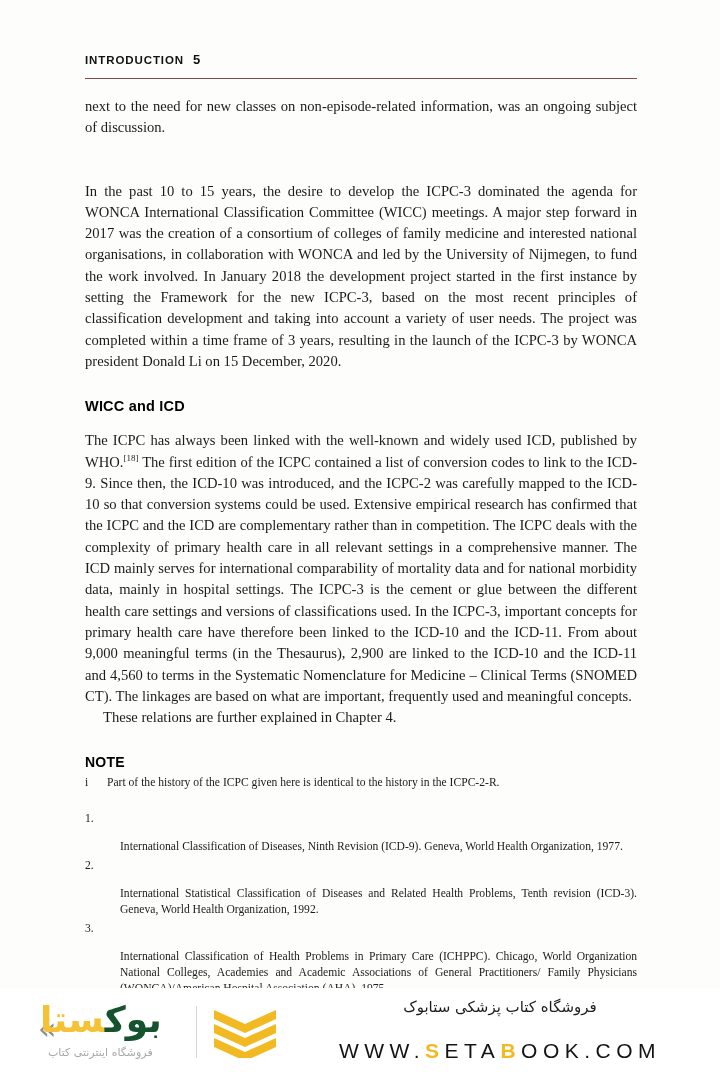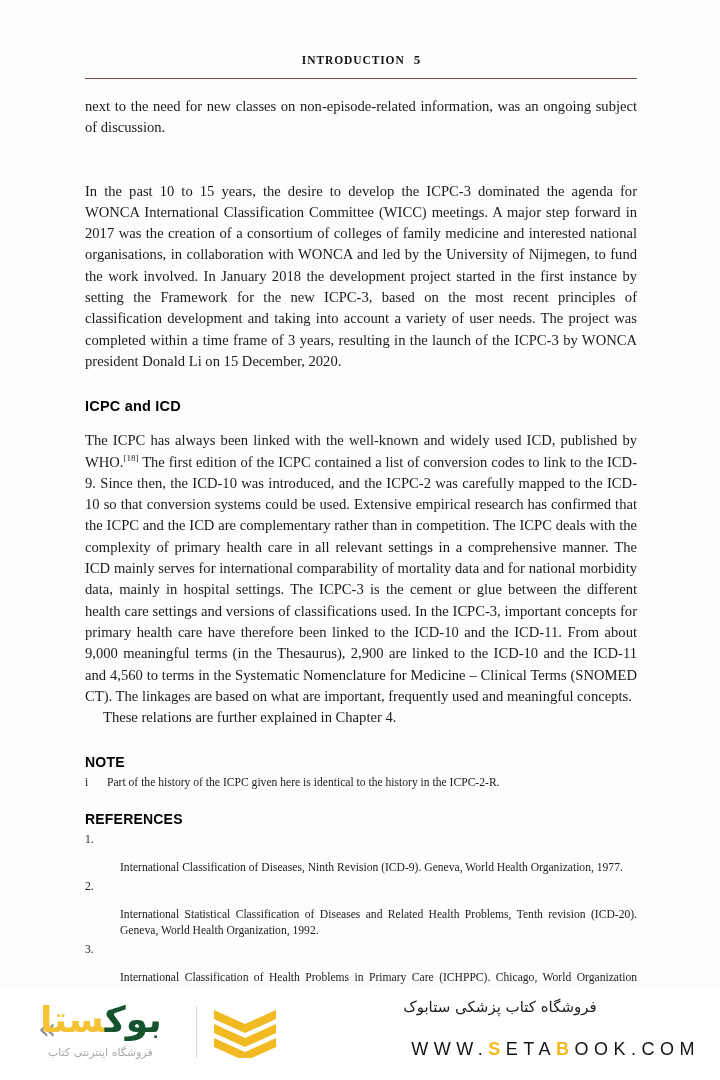--- a/index.html
+++ b/index.html
@@ -23,22 +23,22 @@
     height: 1080px;
     background: #fdfdfc;
   }
 
   
   .runhead {
     position: absolute;
     left: 85px;
     top: 52px;
     width: 552px;
-    text-align: center;
-    font-family: Liberation Serif, serif;
+    text-align: left;
+    font-family: Liberation Sans, sans-serif;
     font-size: 11.5px;
     font-weight: 700;
     letter-spacing: 0.9px;
     color: #111;
     white-space: nowrap;
   }
   .runhead .pageno {
     margin-left: 9px;
     font-size: 13px;
     letter-spacing: 0;
@@ -215,26 +215,25 @@
   .brand-fa {
     font-family: "DejaVu Sans", "Liberation Sans", sans-serif;
     font-size: 15px;
     color: #1c1c1c;
     direction: rtl;
     margin-bottom: 23px;
     white-space: nowrap;
   }
   .brand-url {
     font-family: "Liberation Sans", "DejaVu Sans", sans-serif;
-    font-size: 18px;
+    font-size: 21px;
     font-weight: 400;
     letter-spacing: 5.5px;
     color: #141414;
     white-space: nowrap;
-    text-align: right;
   }
   .brand-url .hl { color: #f2ba22; font-weight: 700; }
 </style>
 </head>
 <body>
 
 <div class="page">
 
   <div class="runhead">
     <span>INTRODUCTION</span><span class="pageno">5</span>
@@ -244,44 +243,43 @@
   <div class="col">
 
     <p class="body lead">next to the need for new classes on non-episode-related information, was an ongoing subject of discussion.</p>
 
     <div class="h-before"></div>
     <div class="h-after"></div>
 
     <p class="body">In the past 10 to 15 years, the desire to develop the ICPC-3 dominated the agenda for WONCA International Classification Committee (WICC) meetings. A major step forward in 2017 was the creation of a consortium of colleges of family medicine and interested national organisations, in collaboration with WONCA and led by the University of Nijmegen, to fund the work involved. In January 2018 the development project started in the first instance by setting the Framework for the new ICPC-3, based on the most recent principles of classification development and taking into account a variety of user needs. The project was completed within a time frame of 3 years, resulting in the launch of the ICPC-3 by WONCA president Donald Li on 15 December, 2020.</p>
 
     <div class="h-before"></div>
-    <h2 class="sec">ICPC and ICD</h2>
+    <h2 class="sec">WICC and ICD</h2>
     <div class="h-after"></div>
 
     <p class="body"><span>The ICPC has always been linked with the well-known and widely used ICD, published by WHO.</span><sup class="ref">[18]</sup><span> The first edition of the ICPC contained a list of conversion codes to link to the ICD-9. Since then, the ICD-10 was introduced, and the ICPC-2 was carefully mapped to the ICD-10 so that conversion systems could be used. Extensive empirical research has confirmed that the ICPC and the ICD are complementary rather than in competition. The ICPC deals with the complexity of primary health care in all relevant settings in a comprehensive manner. The ICD mainly serves for international comparability of mortality data and for national morbidity data, mainly in hospital settings. The ICPC-3 is the cement or glue between the different health care settings and versions of classifications used. In the ICPC-3, important concepts for primary health care have therefore been linked to the ICD-10 and the ICD-11. From about 9,000 meaningful terms (in the Thesaurus), 2,900 are linked to the ICD-10 and the ICD-11 and 4,560 to terms in the Systematic Nomenclature for Medicine – Clinical Terms (SNOMED CT). The linkages are based on what are important, frequently used and meaningful concepts.</span></p>
 
     <p class="body cont">These relations are further explained in Chapter 4.</p>
 
     <div style="height:26px"></div>
     <h3 class="sub">NOTE</h3>
     <div class="note-row">
       <span class="marker">i</span>
       <span class="note-text">Part of the history of the ICPC given here is identical to the history in the ICPC-2-R.</span>
     </div>
 
     <div style="height:20px"></div>
-    <h3 class="sub">REFERENCES</h3>
     <ol class="refs">
       <li>
         <span class="num">1.</span>
         <span class="rtext">International Classification of Diseases, Ninth Revision (ICD-9). Geneva, World Health Organization, 1977.</span>
       </li>
       <li>
         <span class="num">2.</span>
-        <span class="rtext">International Statistical Classification of Diseases and Related Health Problems, Tenth revision (ICD-20). Geneva, World Health Organization, 1992.</span>
+        <span class="rtext">International Statistical Classification of Diseases and Related Health Problems, Tenth revision (ICD-3). Geneva, World Health Organization, 1992.</span>
       </li>
       <li>
         <span class="num">3.</span>
         <span class="rtext">International Classification of Health Problems in Primary Care (ICHPPC). Chicago, World Organization National Colleges, Academies and Academic Associations of General Practitioners/ Family Physicians (WONCA)/American Hospital Association (AHA), 1975.</span>
       </li>
     </ol>
 
   </div>
 
   <div class="footer">

